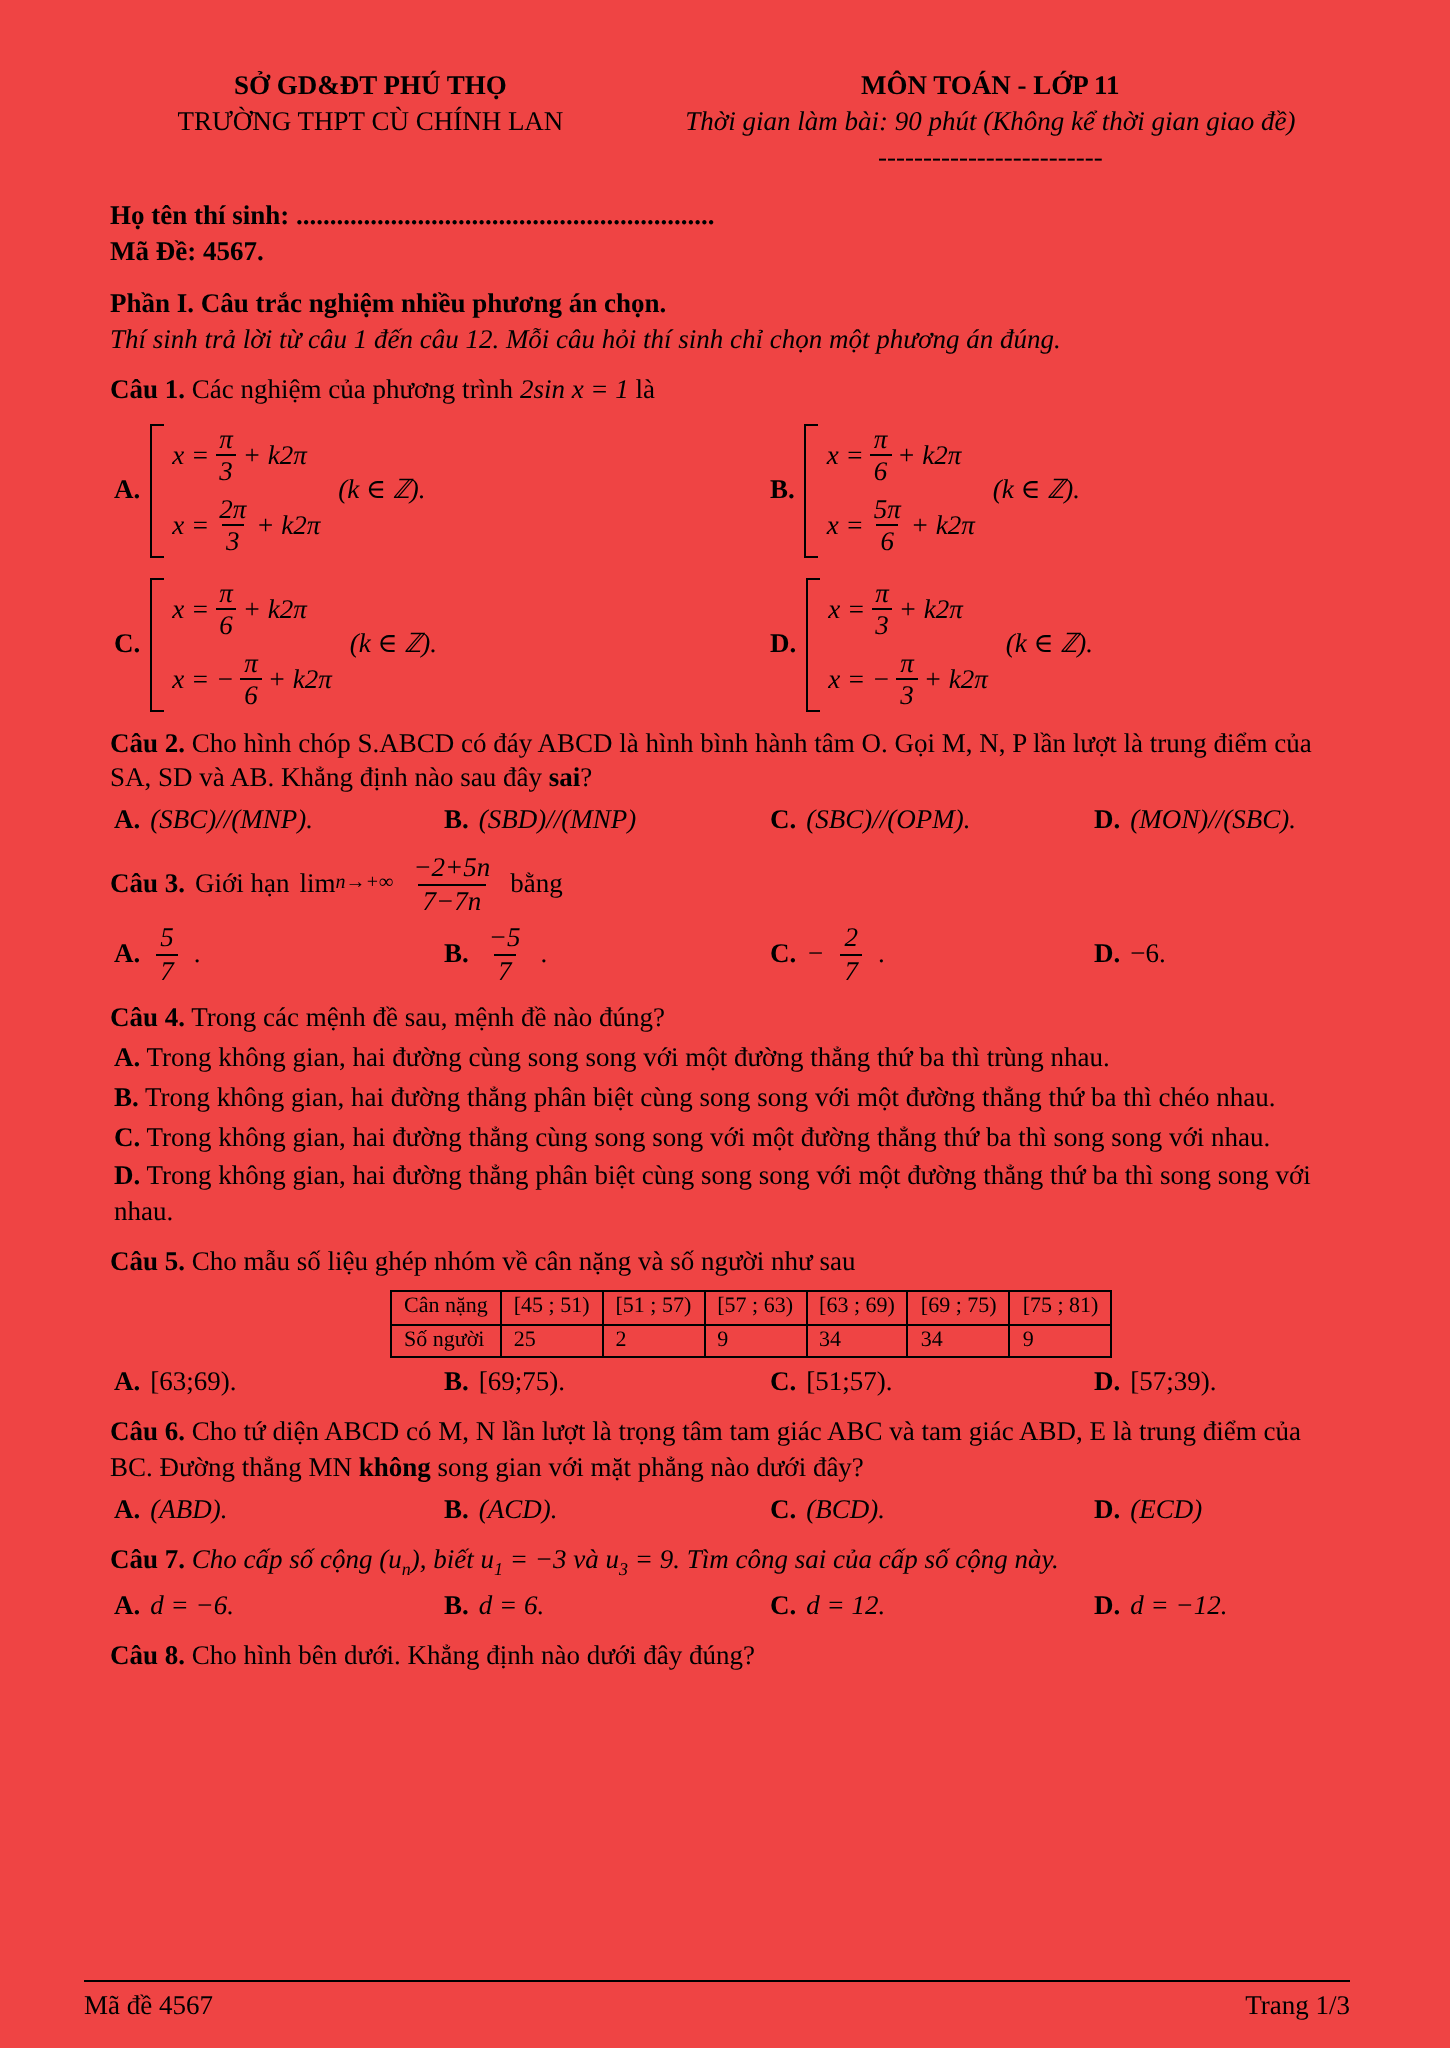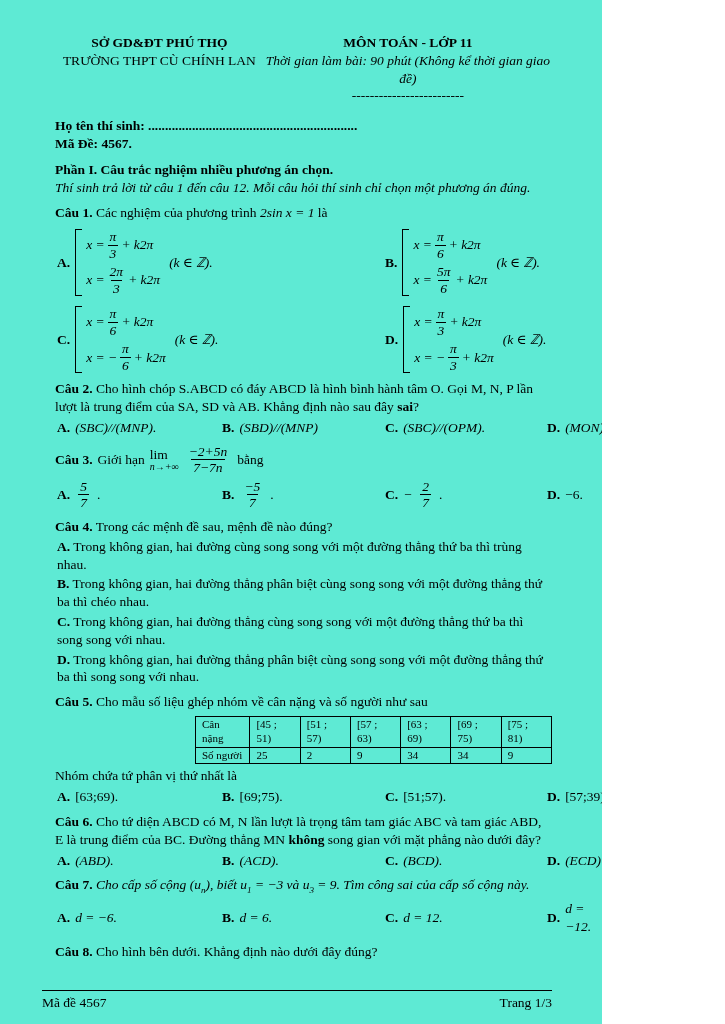--- a/index.html
+++ b/index.html
@@ -1,19 +1,19 @@
 <!DOCTYPE html>
 <html><head>
 <meta charset="utf-8">
 <style>
   html,body{margin:0;padding:0;}
   body{width:725px;height:1024px;background:#fff;}
-  .page{position:relative;width:602px;height:1024px;box-sizing:border-box;
+  .page{position:relative;width:725px;height:1024px;box-sizing:border-box;
         padding:34px 50px 17px 55px;font-family:"Liberation Serif","DejaVu Serif",serif;
-        font-size:13.5px;line-height:1.32;color:#000;background:#5eead4;overflow:hidden;}
+        font-size:13.5px;line-height:1.32;color:#000;background:#ef4444;overflow:hidden;}
   p{margin:0;}
   .b{font-weight:700;}
   .i{font-style:italic;}
   .mi{font-style:italic;}
   .hdr{display:flex;}
   .hdr-left{width:42%;text-align:center;}
   .hdr-right{width:58%;text-align:center;}
   .student{margin-top:12px;}
   .part-title{margin-top:8px;}
   .q{margin-top:7px;}
@@ -25,21 +25,21 @@
   .optlbl{flex:0 0 auto;}
   .optline{margin:2px 0 0 2px;}
   .sys{display:inline-flex;align-items:center;}
   .sbracket{align-self:stretch;width:6px;border:1.5px solid #000;border-right:none;margin-right:4px;}
   .eqcol{display:inline-flex;flex-direction:column;gap:3px;}
   .eq{display:flex;align-items:center;white-space:nowrap;}
   .frac{display:inline-flex;flex-direction:column;align-items:center;margin:0 3px;line-height:1.15;}
   .frac .num{padding:0 2px;}
   .frac .den{border-top:1px solid #000;padding:0 2px;}
   .tail{margin-left:4px;}
-  .lim{display:inline-flex;flex-direction:column;line-height:1;}
+  .lim{display:inline-flex;flex-direction:row;align-items:center;line-height:1;}
   .lim-bot{font-size:10px;}
   .freq{border-collapse:collapse;margin:5px 0 3px 140px;font-size:11px;line-height:1.25;}
   .freq td{border:1px solid #000;padding:1px 6px;}
   .footer{position:absolute;left:42px;right:50px;bottom:12px;border-top:1px solid #000;
           padding-top:3px;display:flex;justify-content:space-between;}
   sub{font-size:9px;}
 </style>
 </head>
 <body>
 
@@ -270,21 +270,20 @@
         <td>Số người</td>
         <td>25</td>
         <td>2</td>
         <td>9</td>
         <td>34</td>
         <td>34</td>
         <td>9</td>
       </tr>
     </tbody>
       </table>
-    <p>Nhóm chứa tứ phân vị thứ nhất là</p>
     <div class="optgrid4">
       <div class="opt">
           <span class="b">A.</span>
           <span>[63;69).</span>
         </div>
       <div class="opt">
           <span class="b">B.</span>
           <span>[69;75).</span>
         </div>
       <div class="opt">

